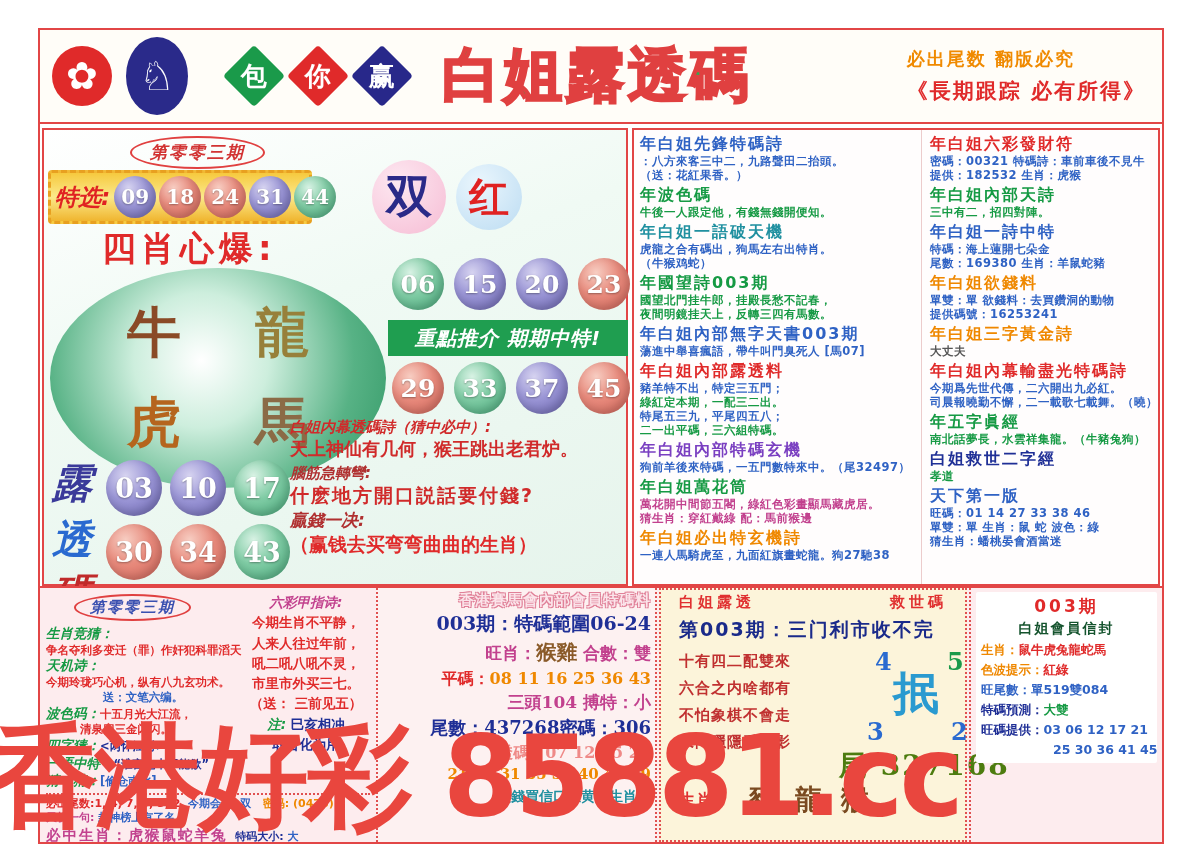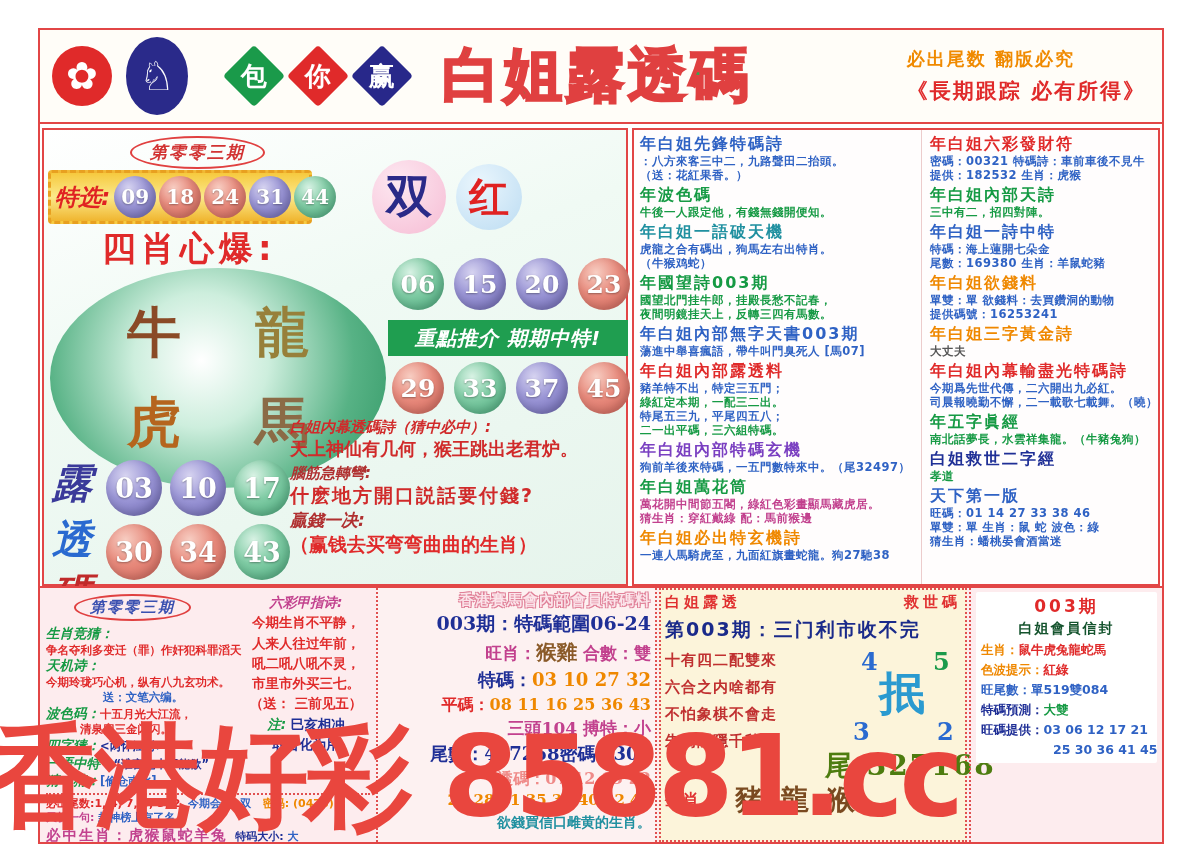--- a/index.html
+++ b/index.html
@@ -111,25 +111,25 @@
   .pa-bottom{border-top:2px dotted #e05050;margin-top:3px;padding-top:2px;}
   .pa-bottom .rline{font-size:11px;font-weight:bold;}
 
   .panel-b{position:absolute;left:336px;top:0;width:281px;height:100%;border-left:2px dotted #e05050;
            border-right:2px dotted #e05050;padding:3px 4px;box-sizing:border-box;background:#fdf1f1;text-align:right;}
   .pb-header{font-size:15px;font-weight:900;letter-spacing:1px;color:#fbe4ea;white-space:nowrap;
              text-shadow:1px 1px 0 #e08098,-1px -1px 0 #e08098,1px -1px 0 #e08098,-1px 1px 0 #e08098;}
   .panel-b .rline{font-family:"DejaVu Serif",serif;font-weight:bold;line-height:1.45;}
 
   .panel-c{position:absolute;left:619px;top:0;width:308px;height:100%;background:#fcf4da;
-           border:2px dotted #e05050;box-sizing:border-box;padding:3px 4px;}
+           border:2px dotted #e05050;box-sizing:border-box;padding:3px 18px;}
   .pc-head{display:flex;justify-content:space-between;color:#e03030;font-weight:900;font-size:15px;letter-spacing:4px;}
   .pc-headline{color:#1a2a8a;font-size:19px;font-weight:900;letter-spacing:2px;margin:5px 0 4px 0;white-space:nowrap;}
   .pc-body{position:relative;height:126px;}
-  .pc-poem .rline{color:#c03030;font-weight:900;font-size:15px;line-height:27px;font-family:Liberation Serif, serif;letter-spacing:1px;}
+  .pc-poem .rline{color:#c03030;font-weight:900;font-size:15px;line-height:27px;font-family:Liberation Sans, sans-serif;letter-spacing:1px;}
   .pc-digit{position:absolute;font-weight:900;font-size:24px;font-family:"DejaVu Serif",serif;}
   .pc-d0{left:196px;top:0px;color:#2a6ad0}.pc-d1{left:268px;top:0px;color:#1a9a4a}
   .pc-d2{left:188px;top:70px;color:#2a6ad0}.pc-d3{left:272px;top:70px;color:#2a6ad0}
   .pc-big{position:absolute;left:214px;top:16px;font-size:46px;font-weight:900;color:#2a9ad0;}
   .pc-tail{position:absolute;left:160px;top:100px;color:#4d7c0f;font-weight:900;font-size:28px;
            font-family:"DejaVu Serif",serif;letter-spacing:2px;white-space:nowrap;}
   .pc-zodiac{margin-top:8px;display:flex;align-items:center;gap:16px;}
   .pc-zlabel{color:#e03030;font-weight:900;font-size:16px;letter-spacing:2px;}
   .panel-c .animal-glyph{font-family:"DejaVu Serif",serif;font-weight:bold;font-size:28px;color:#7a4a20;}
 
@@ -353,21 +353,20 @@
           <div class="rline"><span class="seg c-magenta">天机一句: </span><span class="seg c-blue">封神榜上有了名</span></div>
           <div class="rline"><span class="seg c-magenta lbl2">必中生肖：</span><span class="seg c-magenta lbl2">虎猴鼠蛇羊兔</span><span class="seg c-navy">  特码大小: </span><span class="seg c-blue">大</span></div>
         </div>
     </div>
 
     <div class="panel-b">
       <div class="pb-header">香港賽馬會內部會員特碼料</div>
       <div>
           <div class="rline sz19"><span class="seg c-navy">003期：特碼範圍06-24</span></div>
           <div class="rline sz17"><span class="seg c-magenta">旺肖：</span><span class="seg c-brown animal">猴</span><span class="seg c-brown animal">雞</span><span class="seg c-magenta"> 合數：雙</span></div>
-          <div class="rline sz18"><span class="seg c-navy">特碼：</span><span class="seg c-orange">03 10 27 32</span></div>
           <div class="rline sz16"><span class="seg c-red">平碼：</span><span class="seg c-orange">08 11 16 25 36 43</span></div>
           <div class="rline sz17"><span class="seg c-magenta">三頭104 搏特：小</span></div>
           <div class="rline sz18"><span class="seg c-navy">尾數：437268</span><span class="seg c-navy">密碼：306</span></div>
           <div class="rline sz16"><span class="seg c-salmon">透碼：07 12 15 22</span></div>
           <div class="rline sz15"><span class="seg c-orange">21 28 31 35 34 40 42 49</span></div>
           <div class="rline sz14"><span class="seg c-teal">欲錢買信口雌黄的生肖。</span></div>
         </div>
     </div>
 
     <div class="panel-c">

